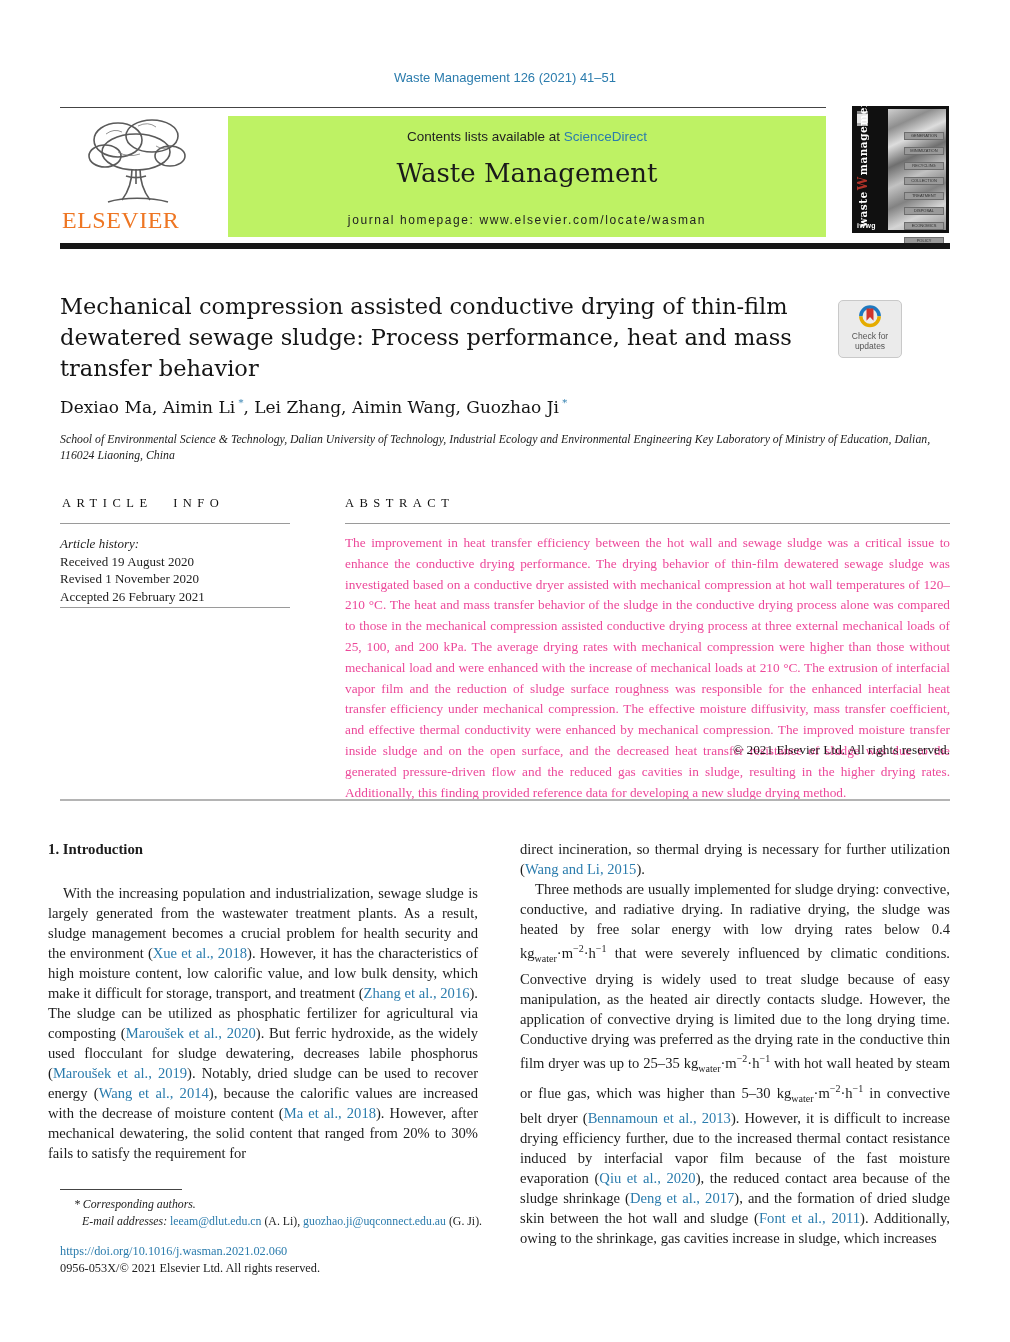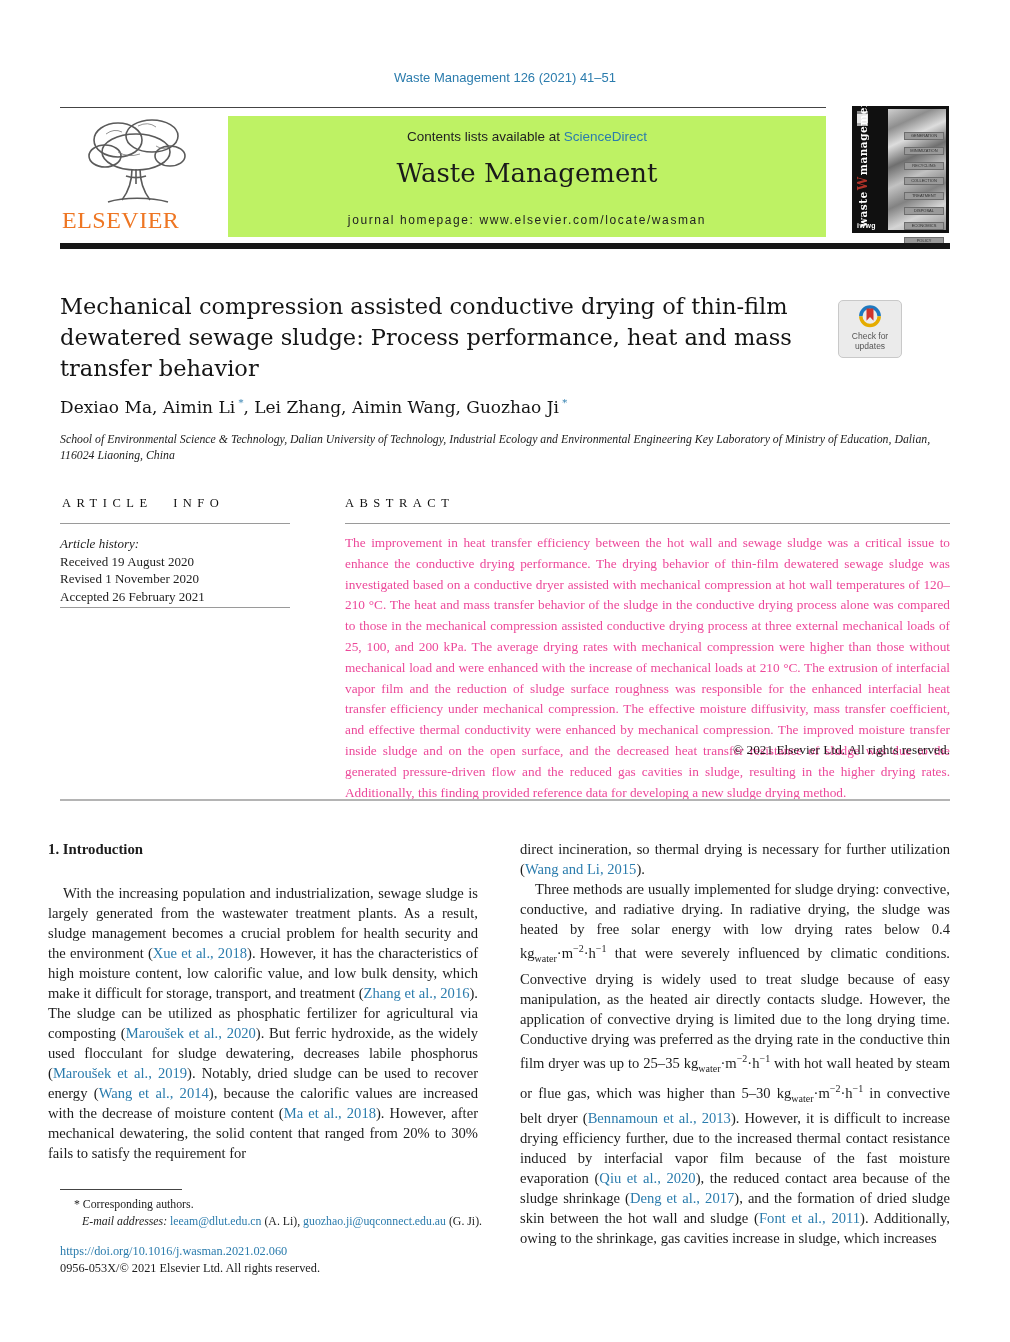--- a/index.html
+++ b/index.html
@@ -80,21 +80,21 @@
   .para{margin:0;}
   .para.indent{text-indent:15px;}
   .seg.link{color:#2b7cad;}
   .seg.sub{vertical-align:sub;font-size:10px;}
   .seg.sup{vertical-align:super;font-size:10px;}
   .seg.italic{font-style:italic;}
 
   
   .foot-rule{position:absolute;left:60px;top:1189px;width:122px;height:1px;background:#444;}
   .footnote{position:absolute;left:60px;top:1196px;width:440px;font-size:11.8px;line-height:17px;}
-  .footnote .line1{padding-left:14px;}
+  .footnote .line1{padding-left:14px;font-style:italic;}
   .footnote .line2{padding-left:22px;}
   .doi-block{position:absolute;left:60px;top:1243px;width:500px;font-size:12.3px;line-height:16.5px;}
   .doi-block .doi{color:#2b7cad;}
 
   
   .check-badge{position:absolute;left:838px;top:300px;width:62px;height:56px;background:#ebebeb;
      border:1px solid #c9c9c9;border-radius:5px;text-align:center;cursor:pointer;}
   .check-badge svg{display:block;margin:3px auto 0;}
   .check-text{font-family:"Liberation Sans",sans-serif;font-size:8.5px;line-height:9.5px;color:#555;}
 </style>

